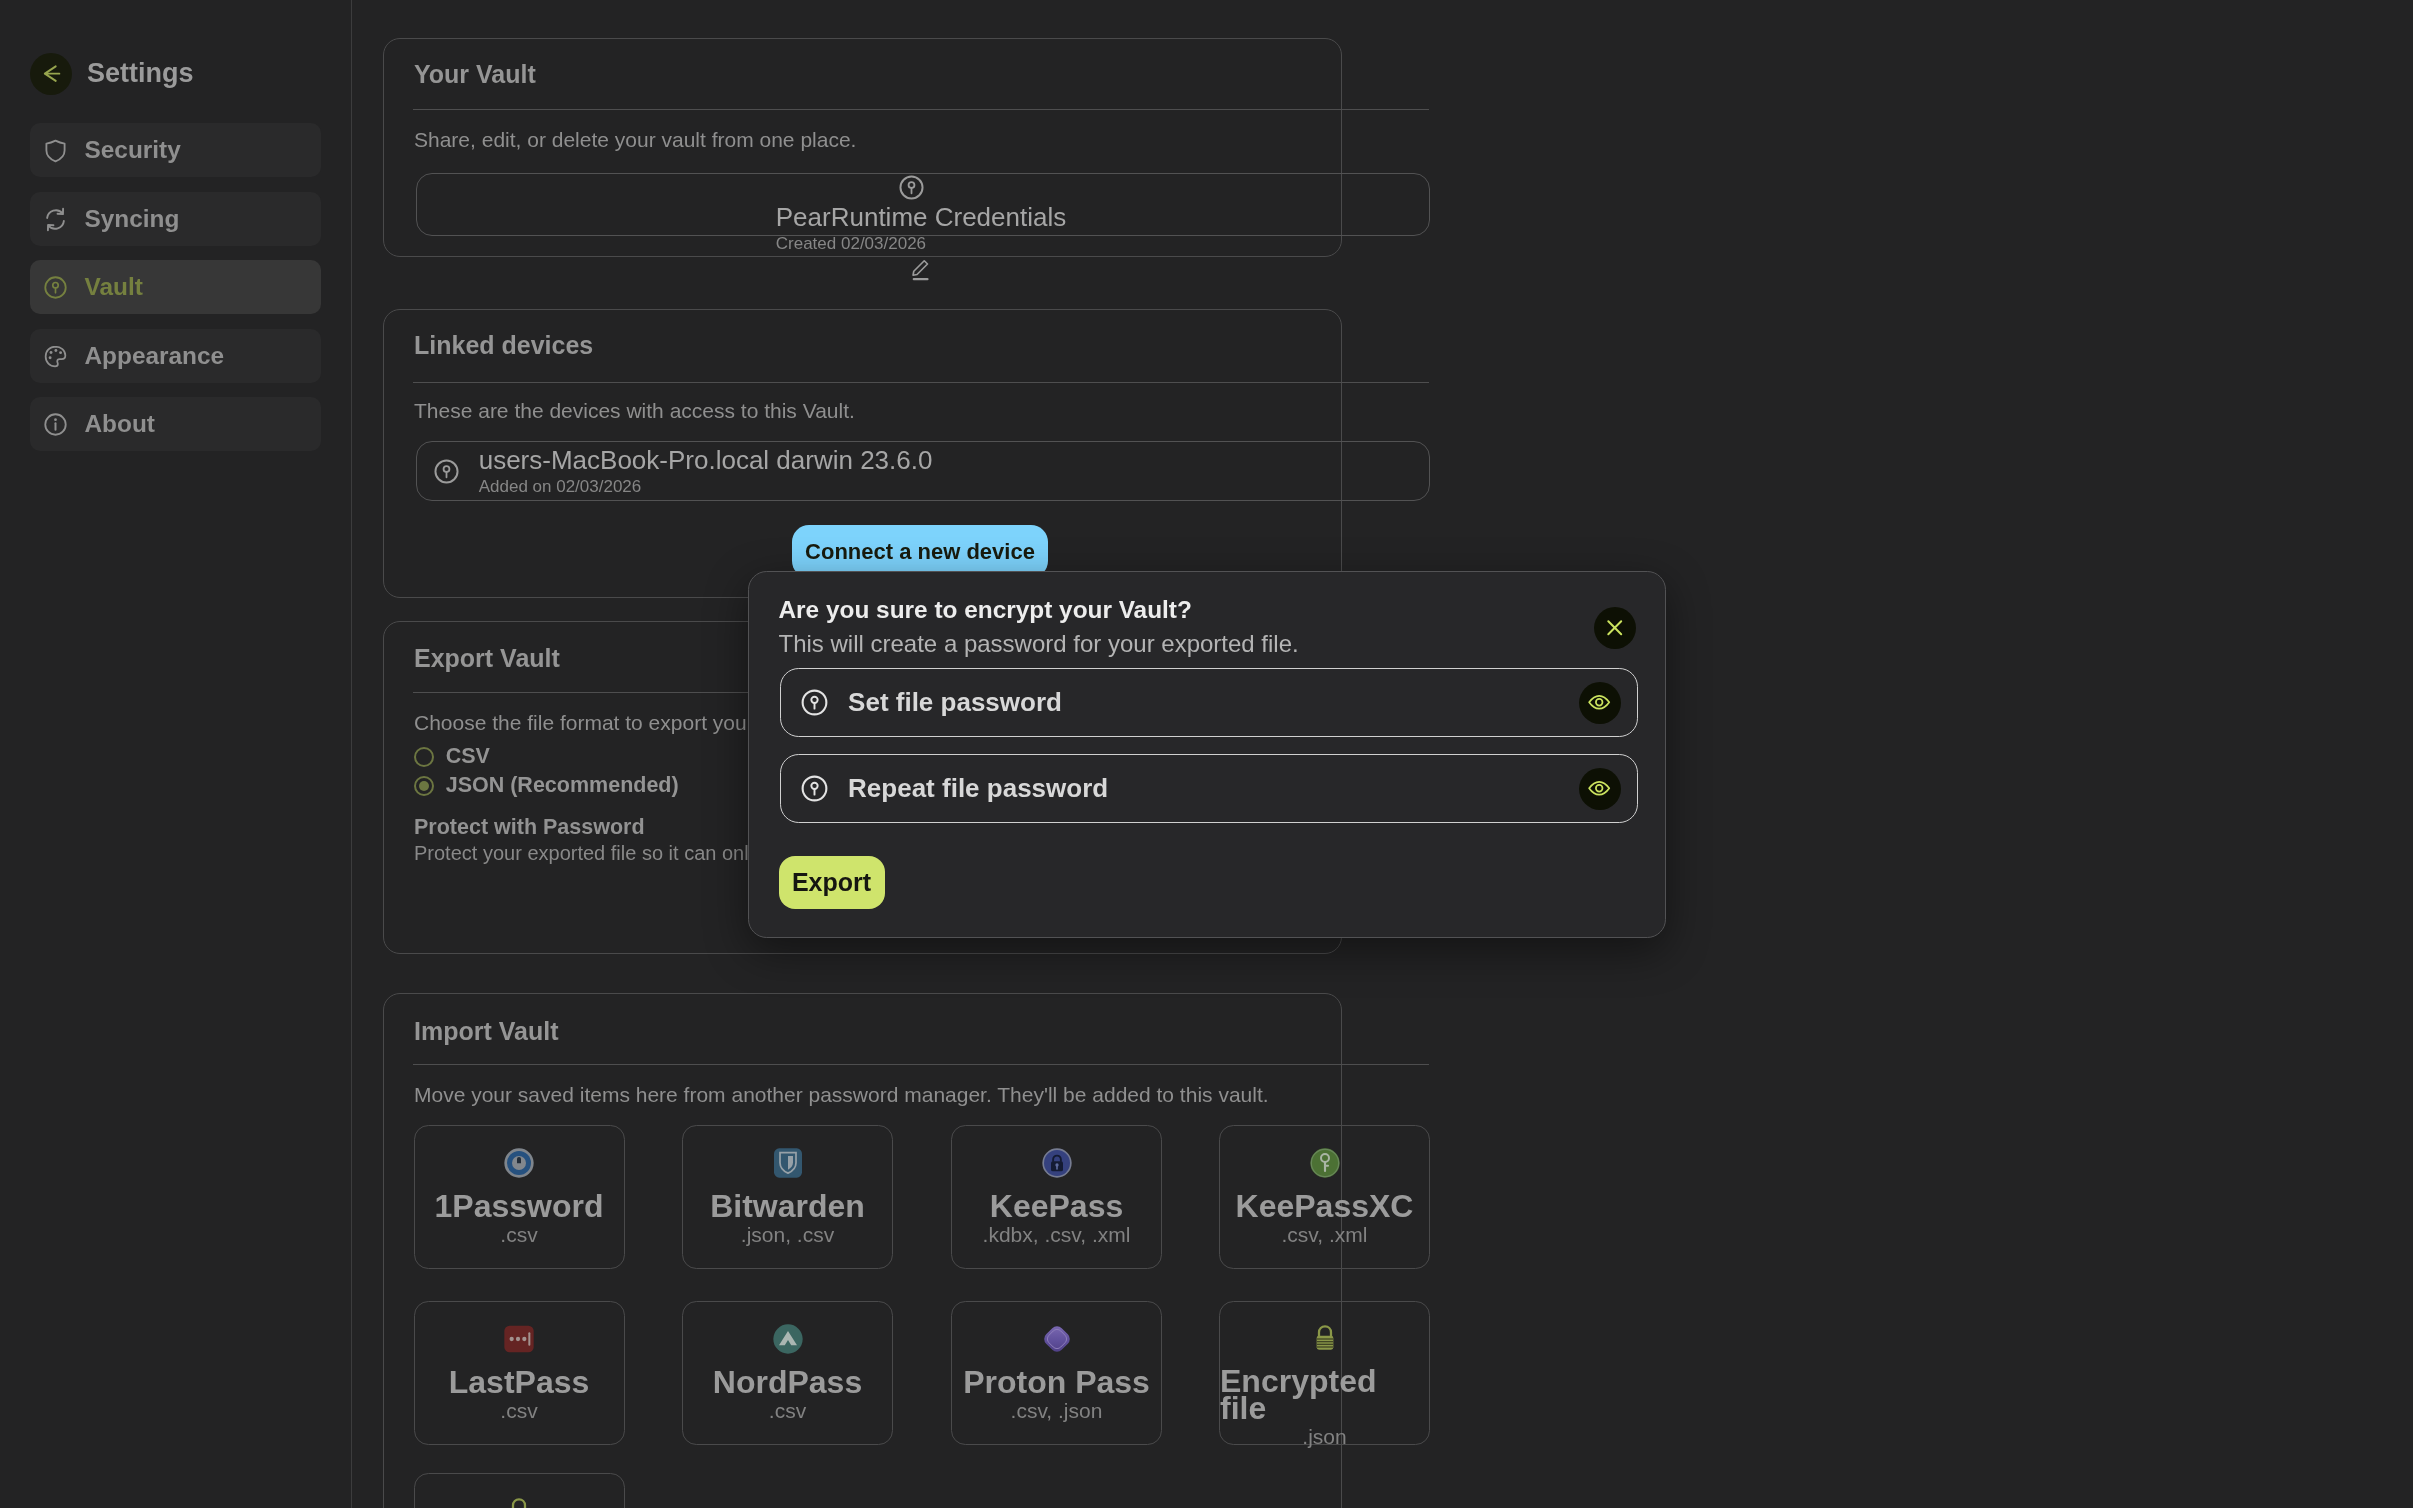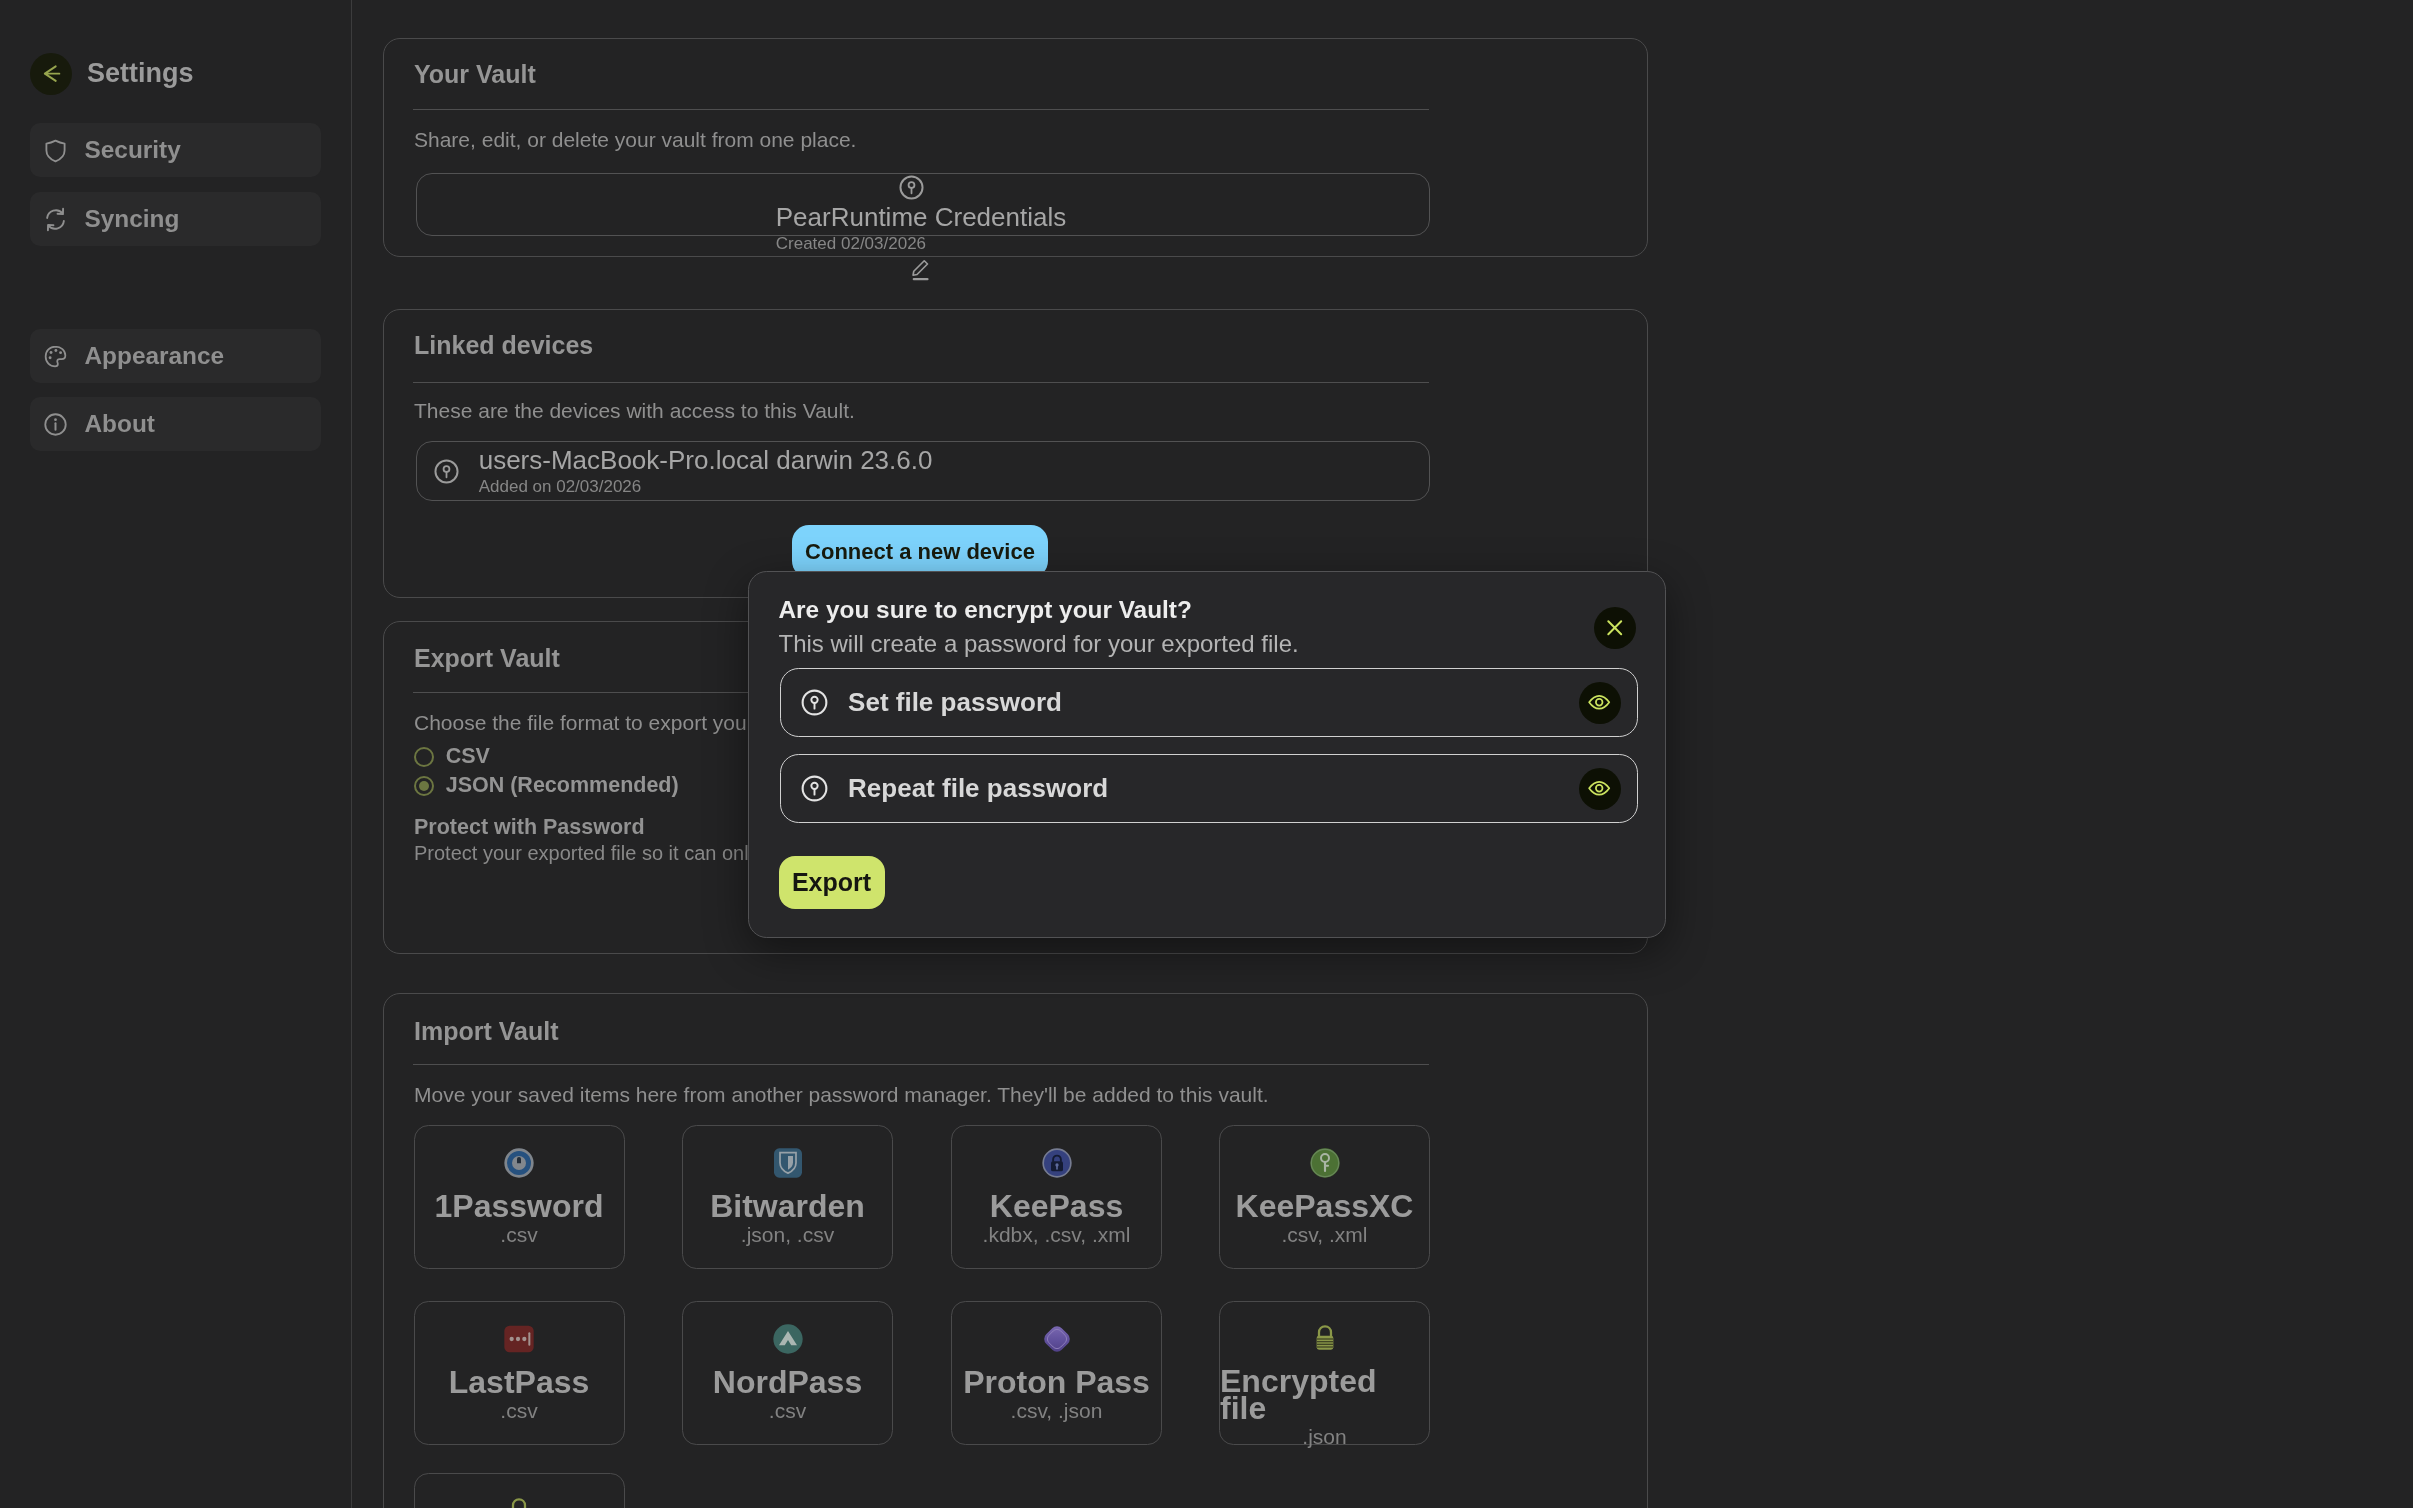--- a/index.html
+++ b/index.html
@@ -27,21 +27,21 @@
     left:30px; width:291px; height:54px; border-radius:10px;
     background:#2a2a2b; color:#8f8f8f;
     display:flex; align-items:center; padding-left:13px; cursor:pointer;
   }
   .nav-item .nav-icon { width:25px; height:25px; margin-right:16.5px; flex:0 0 auto; display:flex; }
   .nav-item .nav-label { font-size:24.4px; font-weight:700; }
   .nav-item.active { background:#373737; color:#75803f; }
 
   
   .card {
-    left:383px; width:1265px; border:1.4px solid #4a4a4b; border-radius:17px;
+    left:383px; width:959px; border:1.4px solid #4a4a4b; border-radius:17px;
     background:#232324;
   }
   .card-title { position:absolute; left:30px; font-size:25px; font-weight:700; color:#959595; line-height:30px; }
   .card-divider { position:absolute; left:29px; width:1016px; height:1.4px; background:#4e4e4f; }
   .card-desc { position:absolute; left:30px; font-size:21px; color:#8f8f8f; line-height:26px; }
 
   .row-item {
     position:absolute; left:32px; width:1014px; border:1.4px solid #525253; border-radius:16px;
     display:flex; align-items:center; padding:0 20px 0 16px;
   }
@@ -227,20 +227,28 @@
     <span class="nav-label">Security</span>
   </div>
   <div class="nav-item abs" style="top:176px">
     <span class="nav-icon">
       <svg width="25" height="25" viewBox="0 0 33 33">
           <use href="#i-sync"></use>
         </svg>
     </span>
     <span class="nav-label">Syncing</span>
   </div>
+  <div class="nav-item abs active" style="top:244px">
+    <span class="nav-icon">
+      <svg width="25" height="25" viewBox="0 0 33 33">
+          <use href="#i-keycircle"></use>
+        </svg>
+    </span>
+    <span class="nav-label">Vault</span>
+  </div>
   <div class="nav-item abs" style="top:313px">
     <span class="nav-icon">
       <svg width="25" height="25" viewBox="0 0 33 33">
           <use href="#i-palette"></use>
         </svg>
     </span>
     <span class="nav-label">Appearance</span>
   </div>
   <div class="nav-item abs" style="top:381px">
     <span class="nav-icon">

